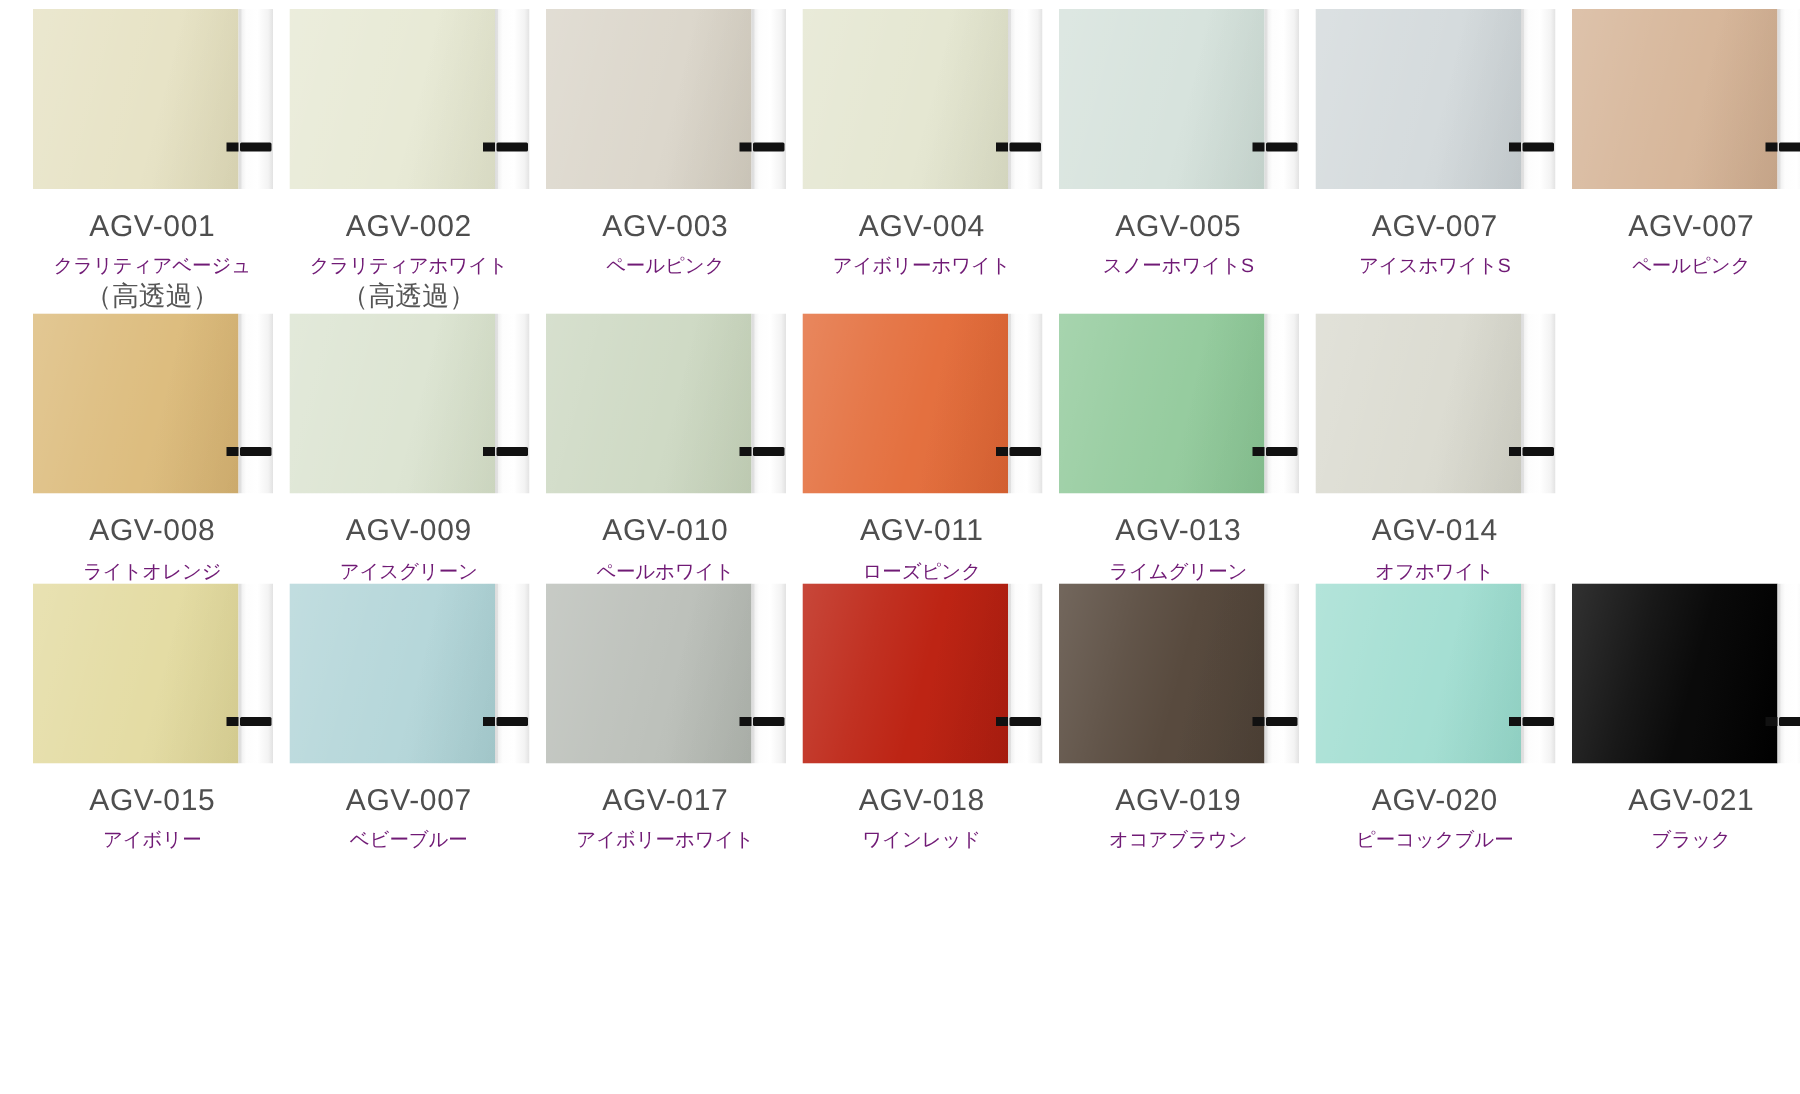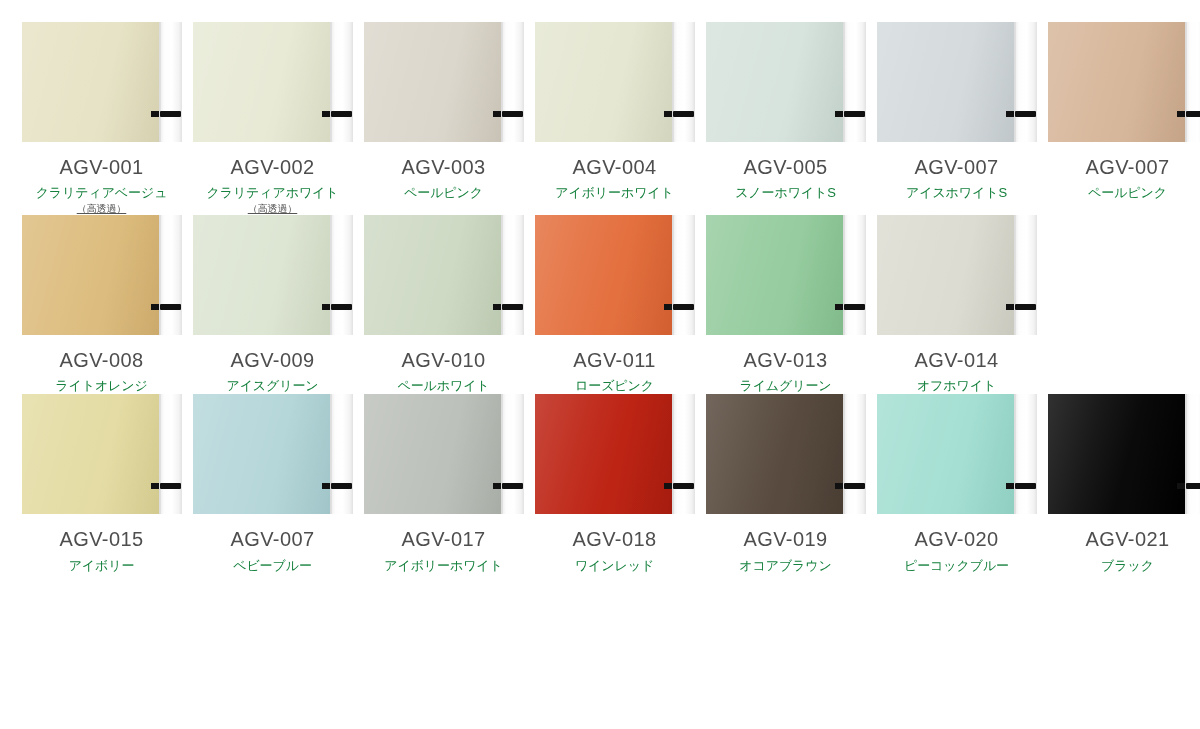--- a/index.html
+++ b/index.html
@@ -13,21 +13,21 @@
     width: 1200px;
     height: 729px;
     font-family: "Liberation Sans", "DejaVu Sans", sans-serif;
     color: #4a4a4a;
     overflow: hidden;
   }
 
   #swatch-catalog {
     width: 1200px;
     height: 544px;
-    padding: 22px 20px 0 20px;
+    padding: 6px 20px 0 20px;
     display: flex;
     flex-direction: column;
   }
 
   .swatch-row {
     display: flex;
     flex-direction: row;
     justify-content: flex-start;
     align-items: flex-start;
     height: 242px;
@@ -122,30 +122,29 @@
     font-size: 20px;
     font-weight: 400;
     letter-spacing: 0.4px;
     color: #4e4e4e;
     white-space: nowrap;
   }
   .name {
     margin-top: 4px;
     font-size: 13px;
     font-weight: 400;
-    color: #15803d;
+    color: #701a75;
     white-space: nowrap;
     letter-spacing: -0.1px;
   }
   .note {
-    font-size: 10px;
+    font-size: 18px;
     color: #555555;
     white-space: nowrap;
     letter-spacing: -0.1px;
-    text-decoration: underline;
   }
 </style>
 </head>
 <body>
 
 <div id="swatch-catalog">
     <div class="swatch-row">
       <div class="swatch-cell">
         <div class="sample">
           <div class="sample-panel" style="background: linear-gradient(100deg, rgb(231, 227, 198) 0%, rgb(231, 227, 198) 62%, rgb(221, 216, 182) 100%);"></div>

